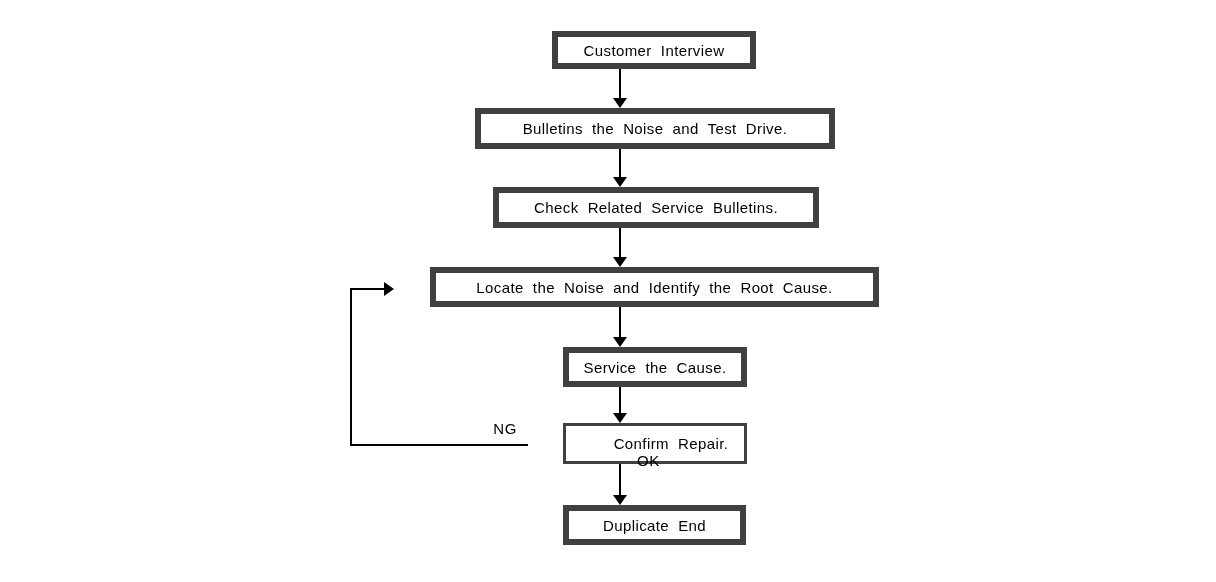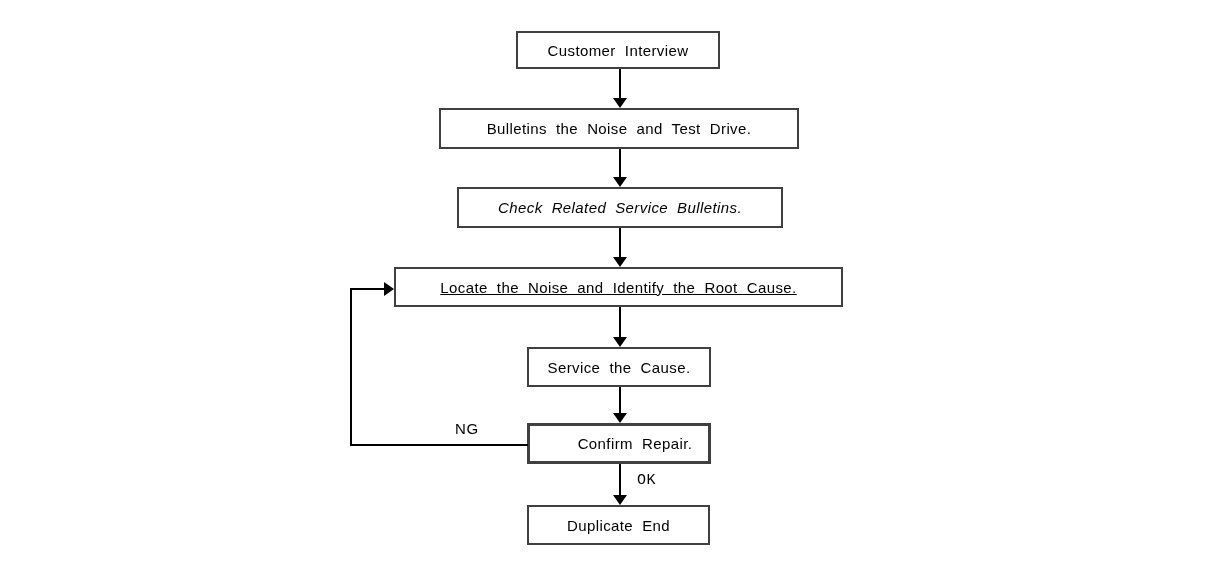--- a/index.html
+++ b/index.html
@@ -8,30 +8,31 @@
     width: 1216px;
     height: 582px;
     background: #ffffff;
     font-family: "Liberation Sans", "DejaVu Sans", sans-serif;
     color: #000000;
     overflow: hidden;
   }
   .node {
     position: absolute;
     box-sizing: border-box;
-    border: 2px solid #404040;
+    border: 6px solid #404040;
     background: #ffffff;
     display: flex;
     align-items: center;
     justify-content: center;
     font-size: 15px;
     letter-spacing: 0.4px;
     word-spacing: 4.5px;
     white-space: nowrap;
     text-align: center;
+    margin-left: 36px;
   }
   .node.bold { border-width: 3px; }
   .vline {
     position: absolute;
     width: 2px;
     background: #000000;
   }
   .hline {
     position: absolute;
     height: 2px;
@@ -50,28 +51,28 @@
     border-top: 7px solid transparent;
     border-bottom: 7px solid transparent;
     border-left: 10px solid #000000;
   }
   .edge-label {
     position: absolute;
     font-size: 15px;
     letter-spacing: 0.6px;
     white-space: nowrap;
   }
-  #label-ng { left: 455px; top: 420px; width: 62px; }
-  #label-ok { left: 637px; top: 472px; font-family: Liberation Mono, monospace; }
+  #label-ng { left: 455px; top: 420px; width: 62px; text-align: right; }
+  #label-ok { left: 637px; top: 452px; }
 
   
   #node-customer-interview { left: 516px; top: 31px;  width: 204px; height: 38px; }
   #node-duplicate-noise    { left: 439px; top: 108px; width: 360px; height: 41px; }
-  #node-check-bulletins    { left: 457px; top: 187px; width: 326px; height: 41px; font-style: italic; }
-  #node-locate-noise       { left: 394px; top: 267px; width: 449px; height: 40px; text-decoration: underline; }
+  #node-check-bulletins    { left: 457px; top: 187px; width: 326px; height: 41px; }
+  #node-locate-noise       { left: 394px; top: 267px; width: 449px; height: 40px; }
   #node-repair-cause       { left: 527px; top: 347px; width: 184px; height: 40px; }
   #node-confirm-repair     { left: 527px; top: 423px; width: 184px; height: 41px; padding-left: 32px; }
   #node-inspection-end     { left: 527px; top: 505px; width: 183px; height: 40px; }
 
   
   #v1 { left: 619px; top: 69px;  height: 30px; }
   #v2 { left: 619px; top: 149px; height: 29px; }
   #v3 { left: 619px; top: 228px; height: 30px; }
   #v4 { left: 619px; top: 307px; height: 31px; }
   #v5 { left: 619px; top: 387px; height: 27px; }

